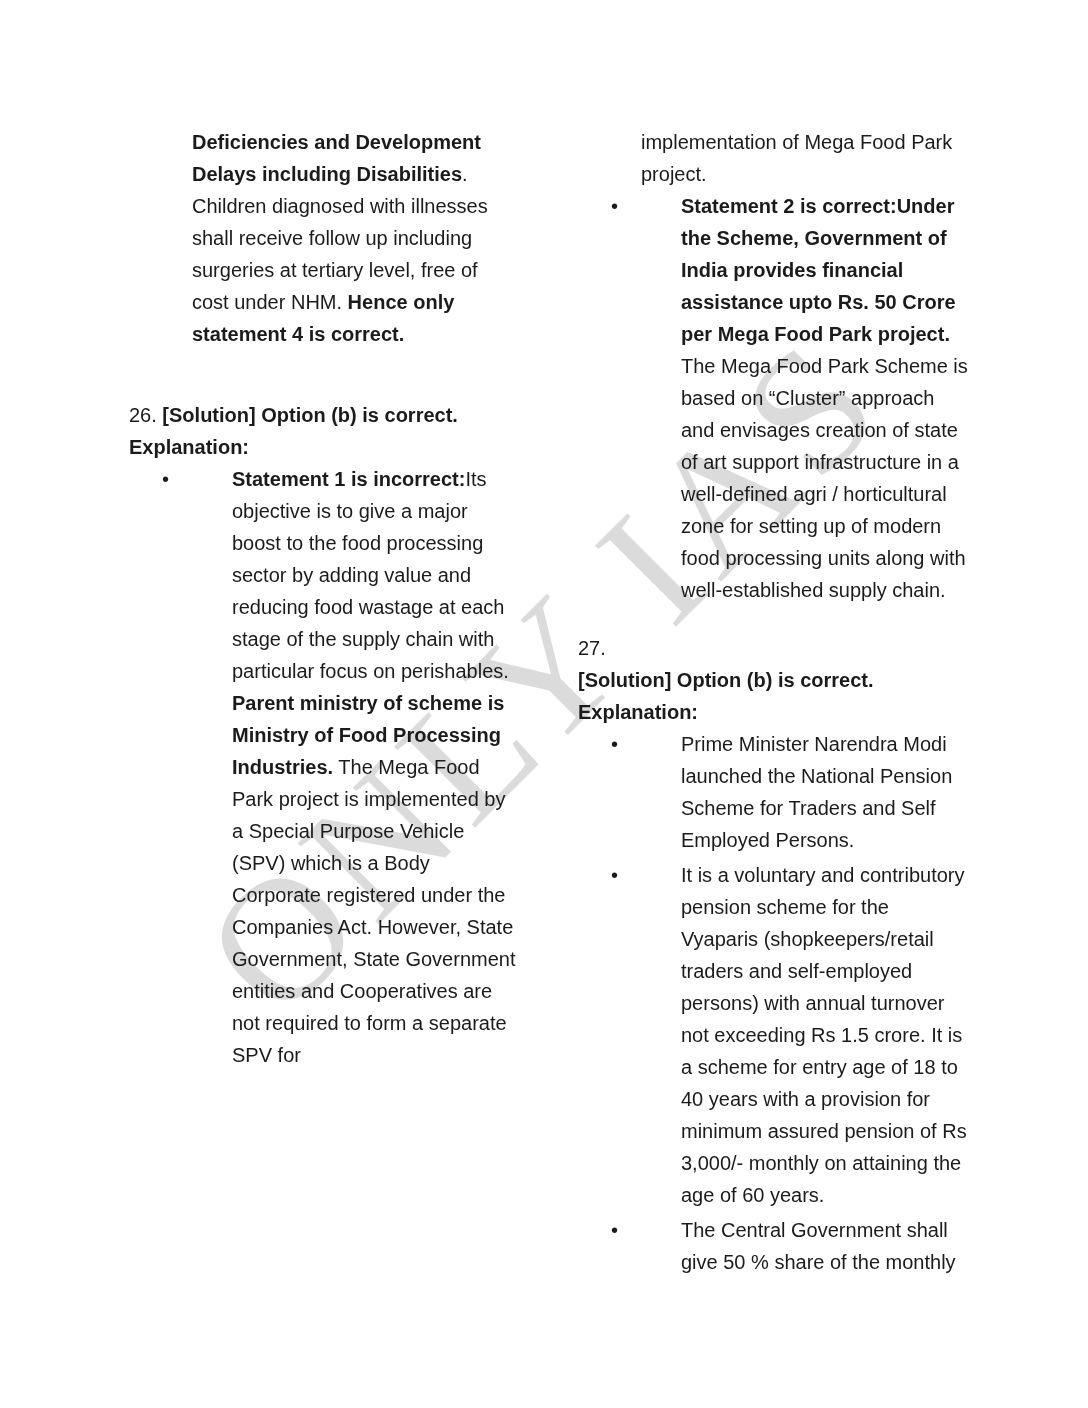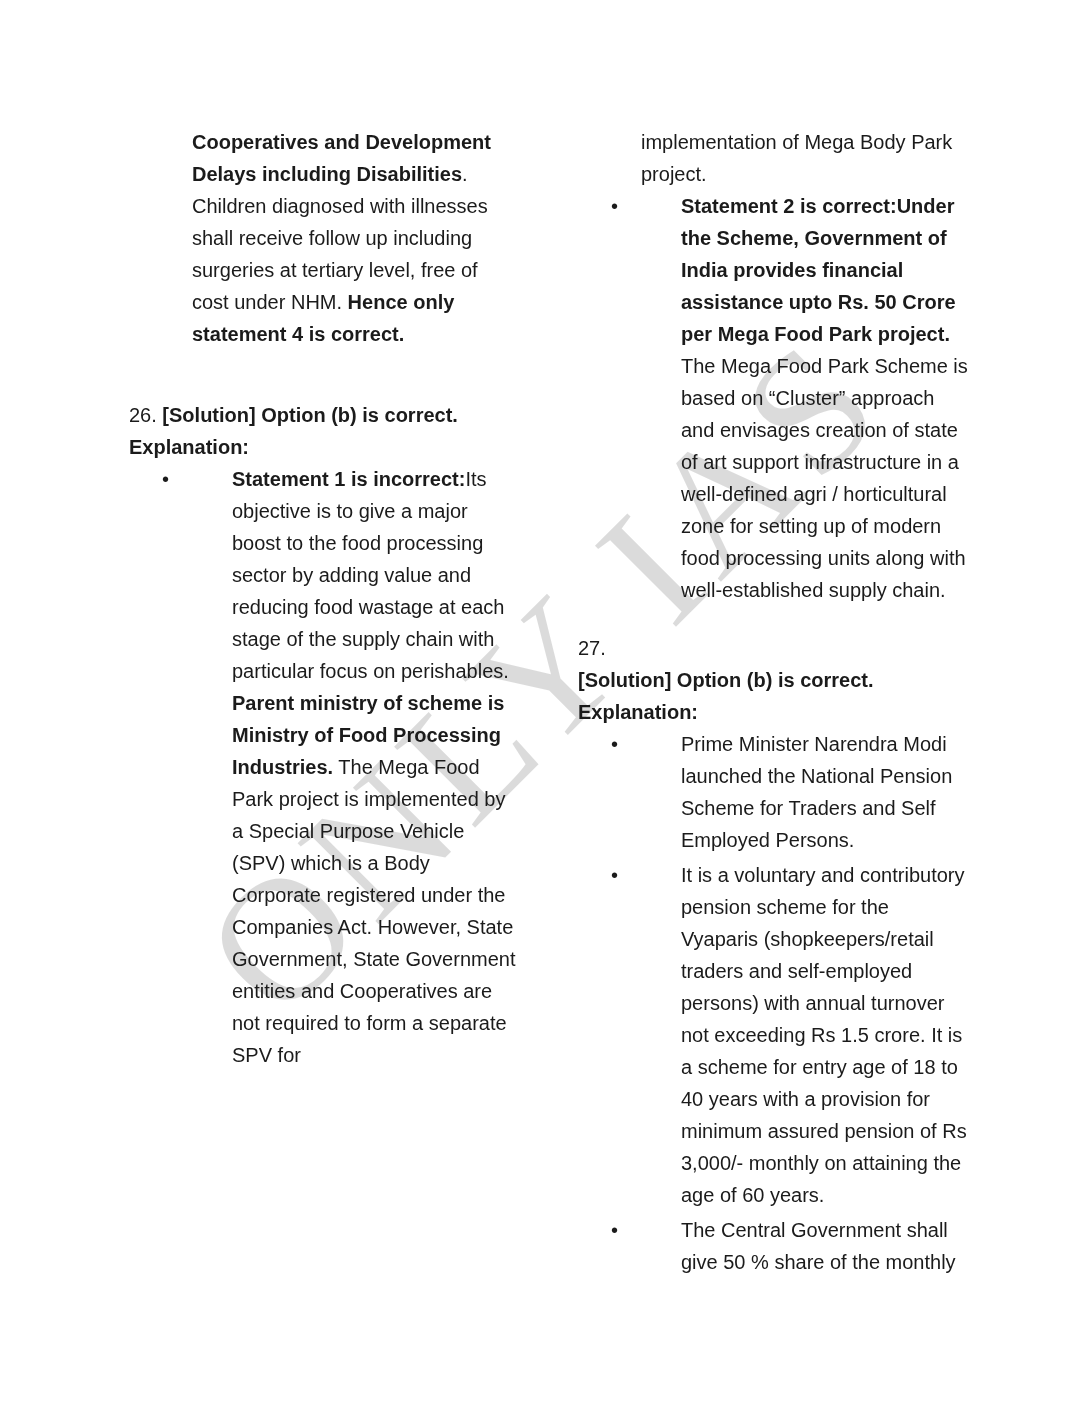--- a/index.html
+++ b/index.html
@@ -58,21 +58,21 @@
 
 <div class="page">
 
   <div class="watermark">ONLY IAS</div>
 
   <div class="content">
 
     <div class="col">
 
       <div class="indent">
-        <span class="b">Cooperatives and Development Delays including Disabilities</span><span>. Children diagnosed with illnesses shall receive follow up including surgeries at tertiary level, free of cost under NHM. </span><span class="b">Hence only statement 4 is correct.</span>
+        <span class="b">Deficiencies and Development Delays including Disabilities</span><span>. Children diagnosed with illnesses shall receive follow up including surgeries at tertiary level, free of cost under NHM. </span><span class="b">Hence only statement 4 is correct.</span>
       </div>
 
       <div class="q-heading">
         <span>26. </span><span class="b">[Solution] Option (b) is correct.</span>
       </div>
 
       <div class="b">Explanation:</div>
 
       <div>
         <div class="bullet">
@@ -81,21 +81,21 @@
             <span class="b">Statement 1 is incorrect:</span><span>Its objective is to give a major boost to the food processing sector by adding value and reducing food wastage at each stage of the supply chain with particular focus on perishables. </span><span class="b">Parent ministry of scheme is Ministry of Food Processing Industries.</span><span> The Mega Food Park project is implemented by a Special Purpose Vehicle (SPV) which is a Body Corporate registered under the Companies Act. However, State Government, State Government entities and Cooperatives are not required to form a separate SPV for</span>
           </span>
         </div>
       </div>
 
     </div>
 
     <div class="col">
 
       <div class="indent">
-        <span>implementation of Mega Body Park project.</span>
+        <span>implementation of Mega Food Park project.</span>
       </div>
 
       <div class="bullet">
         <span class="marker"></span>
         <span class="btext">
           <span class="b">Statement 2 is correct:Under the Scheme, Government of India provides financial assistance upto Rs. 50 Crore per Mega Food Park project.</span><span> The Mega Food Park Scheme is based on “Cluster” approach and envisages creation of state of art support infrastructure in a well-defined agri / horticultural zone for setting up of modern food processing units along with well-established supply chain.</span>
         </span>
       </div>
 
       <div class="q27-number">27.</div>

